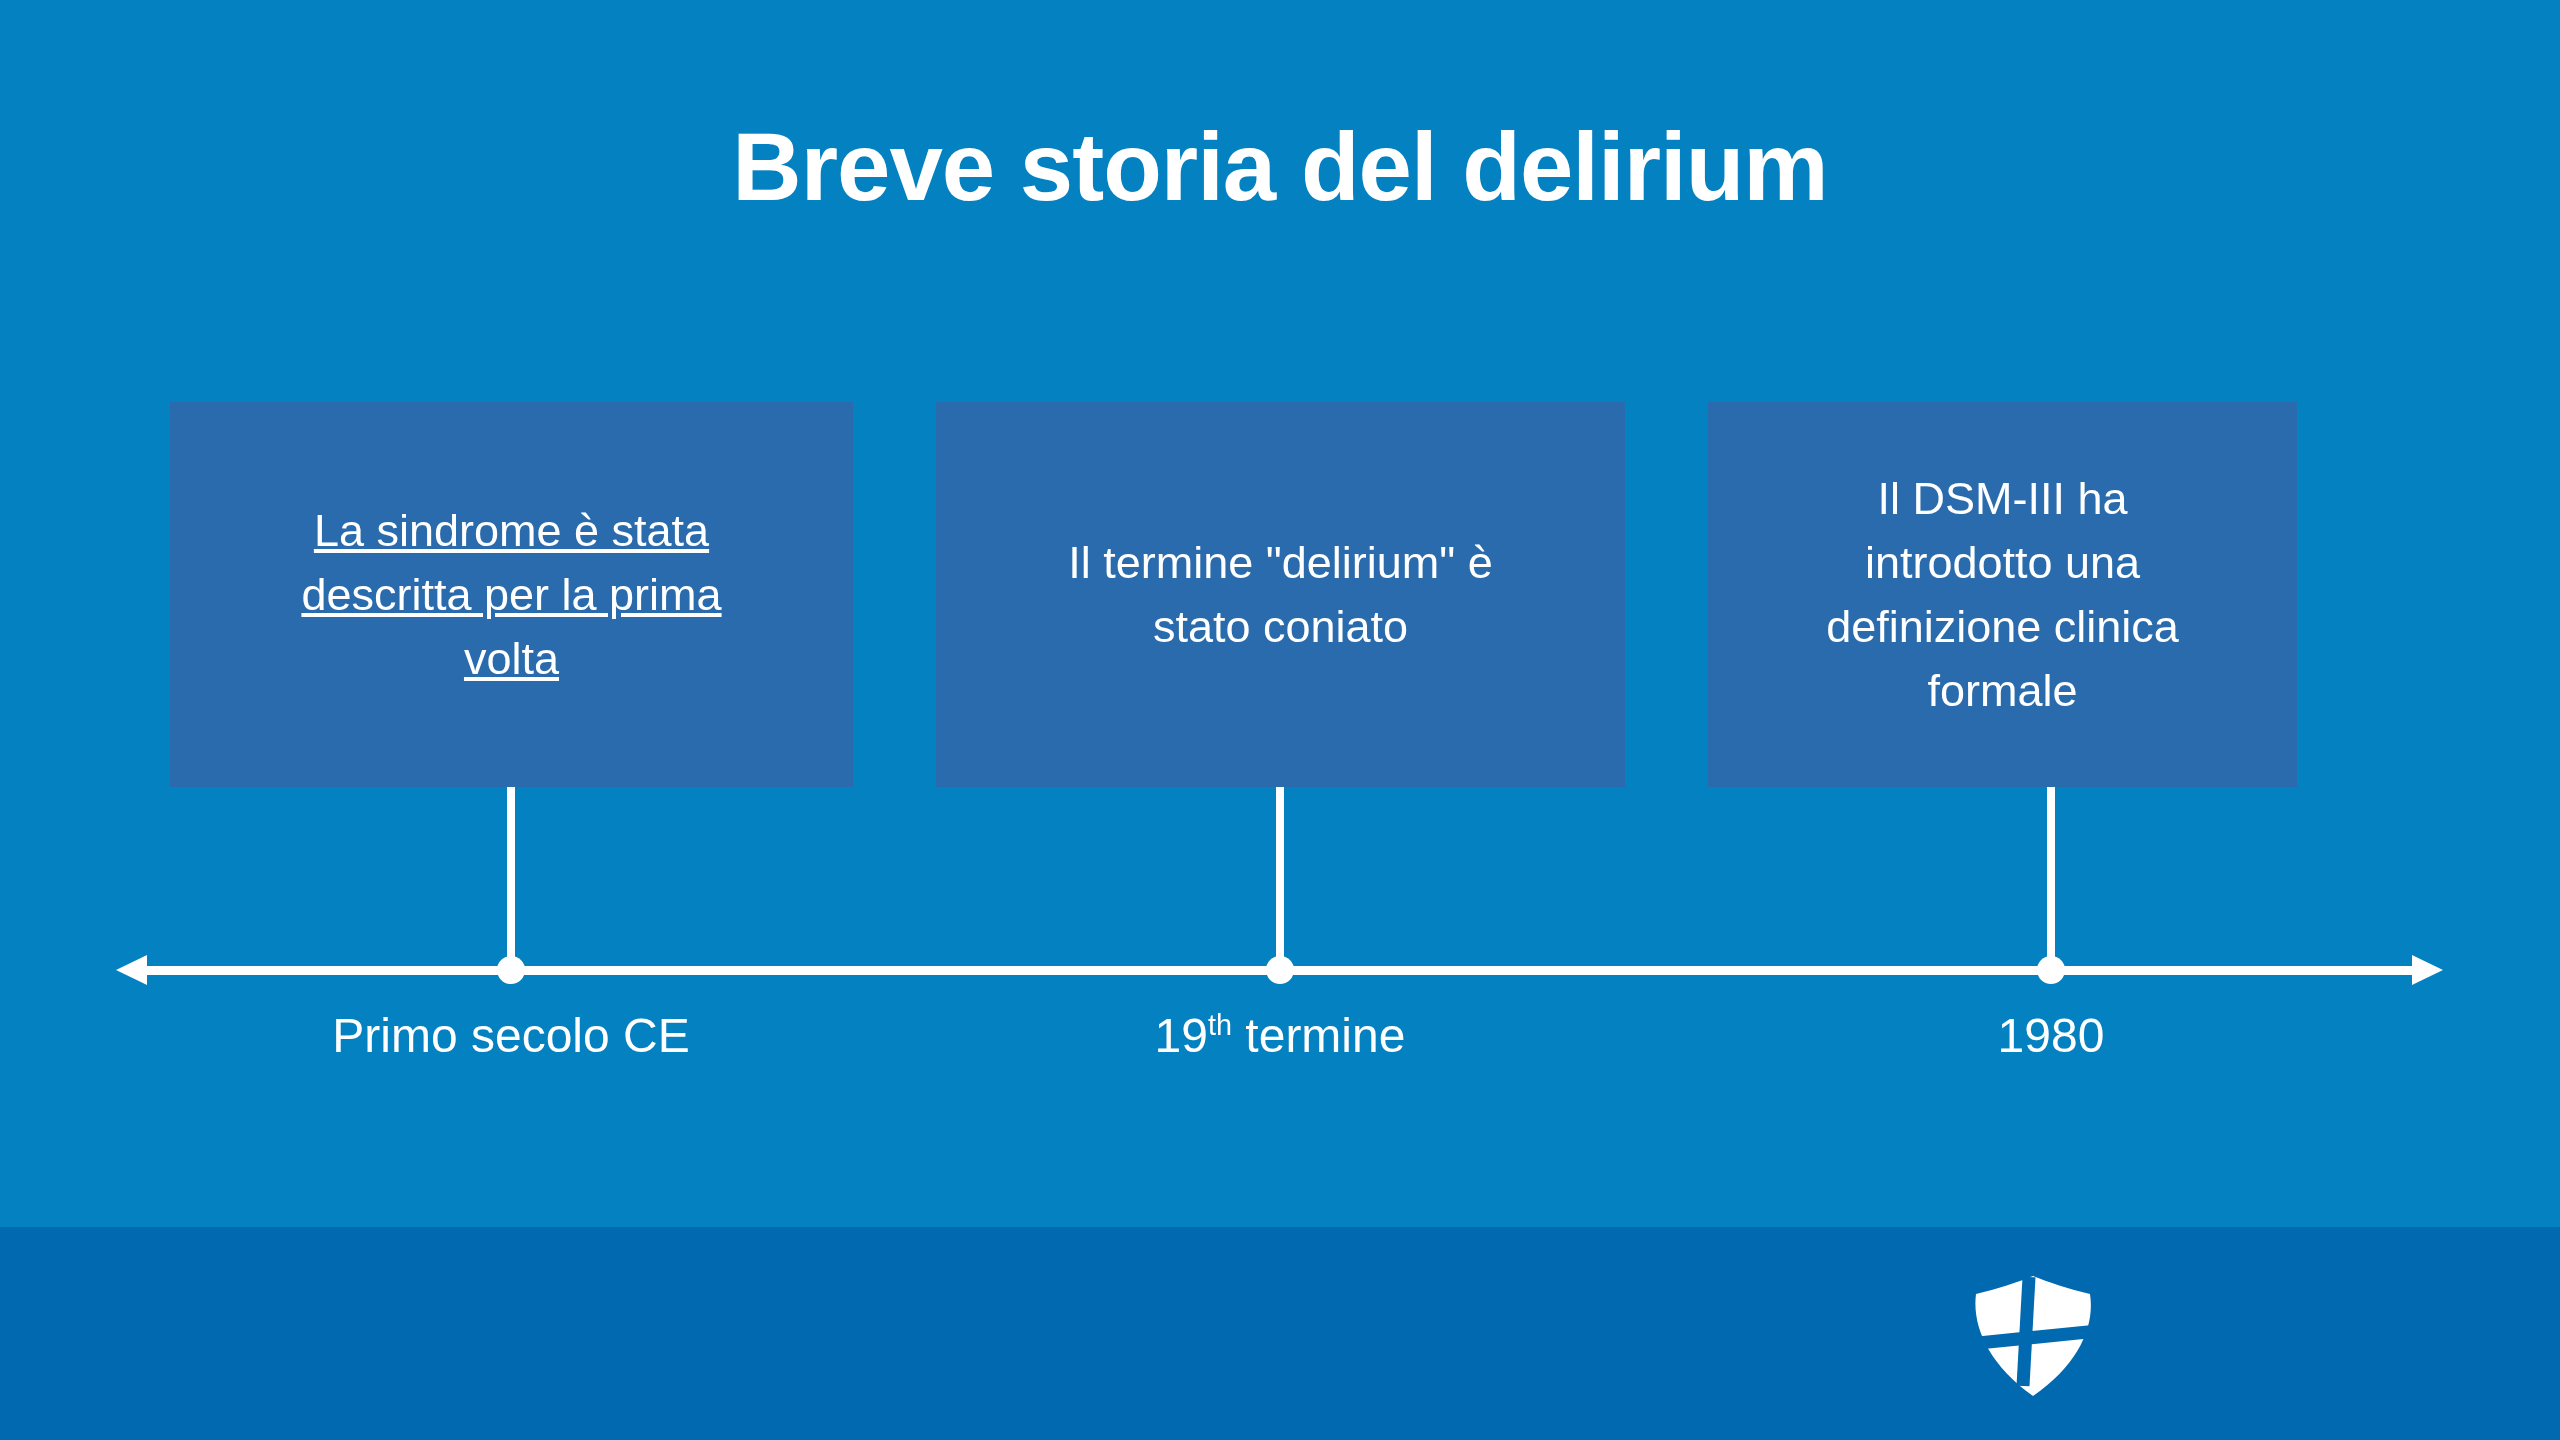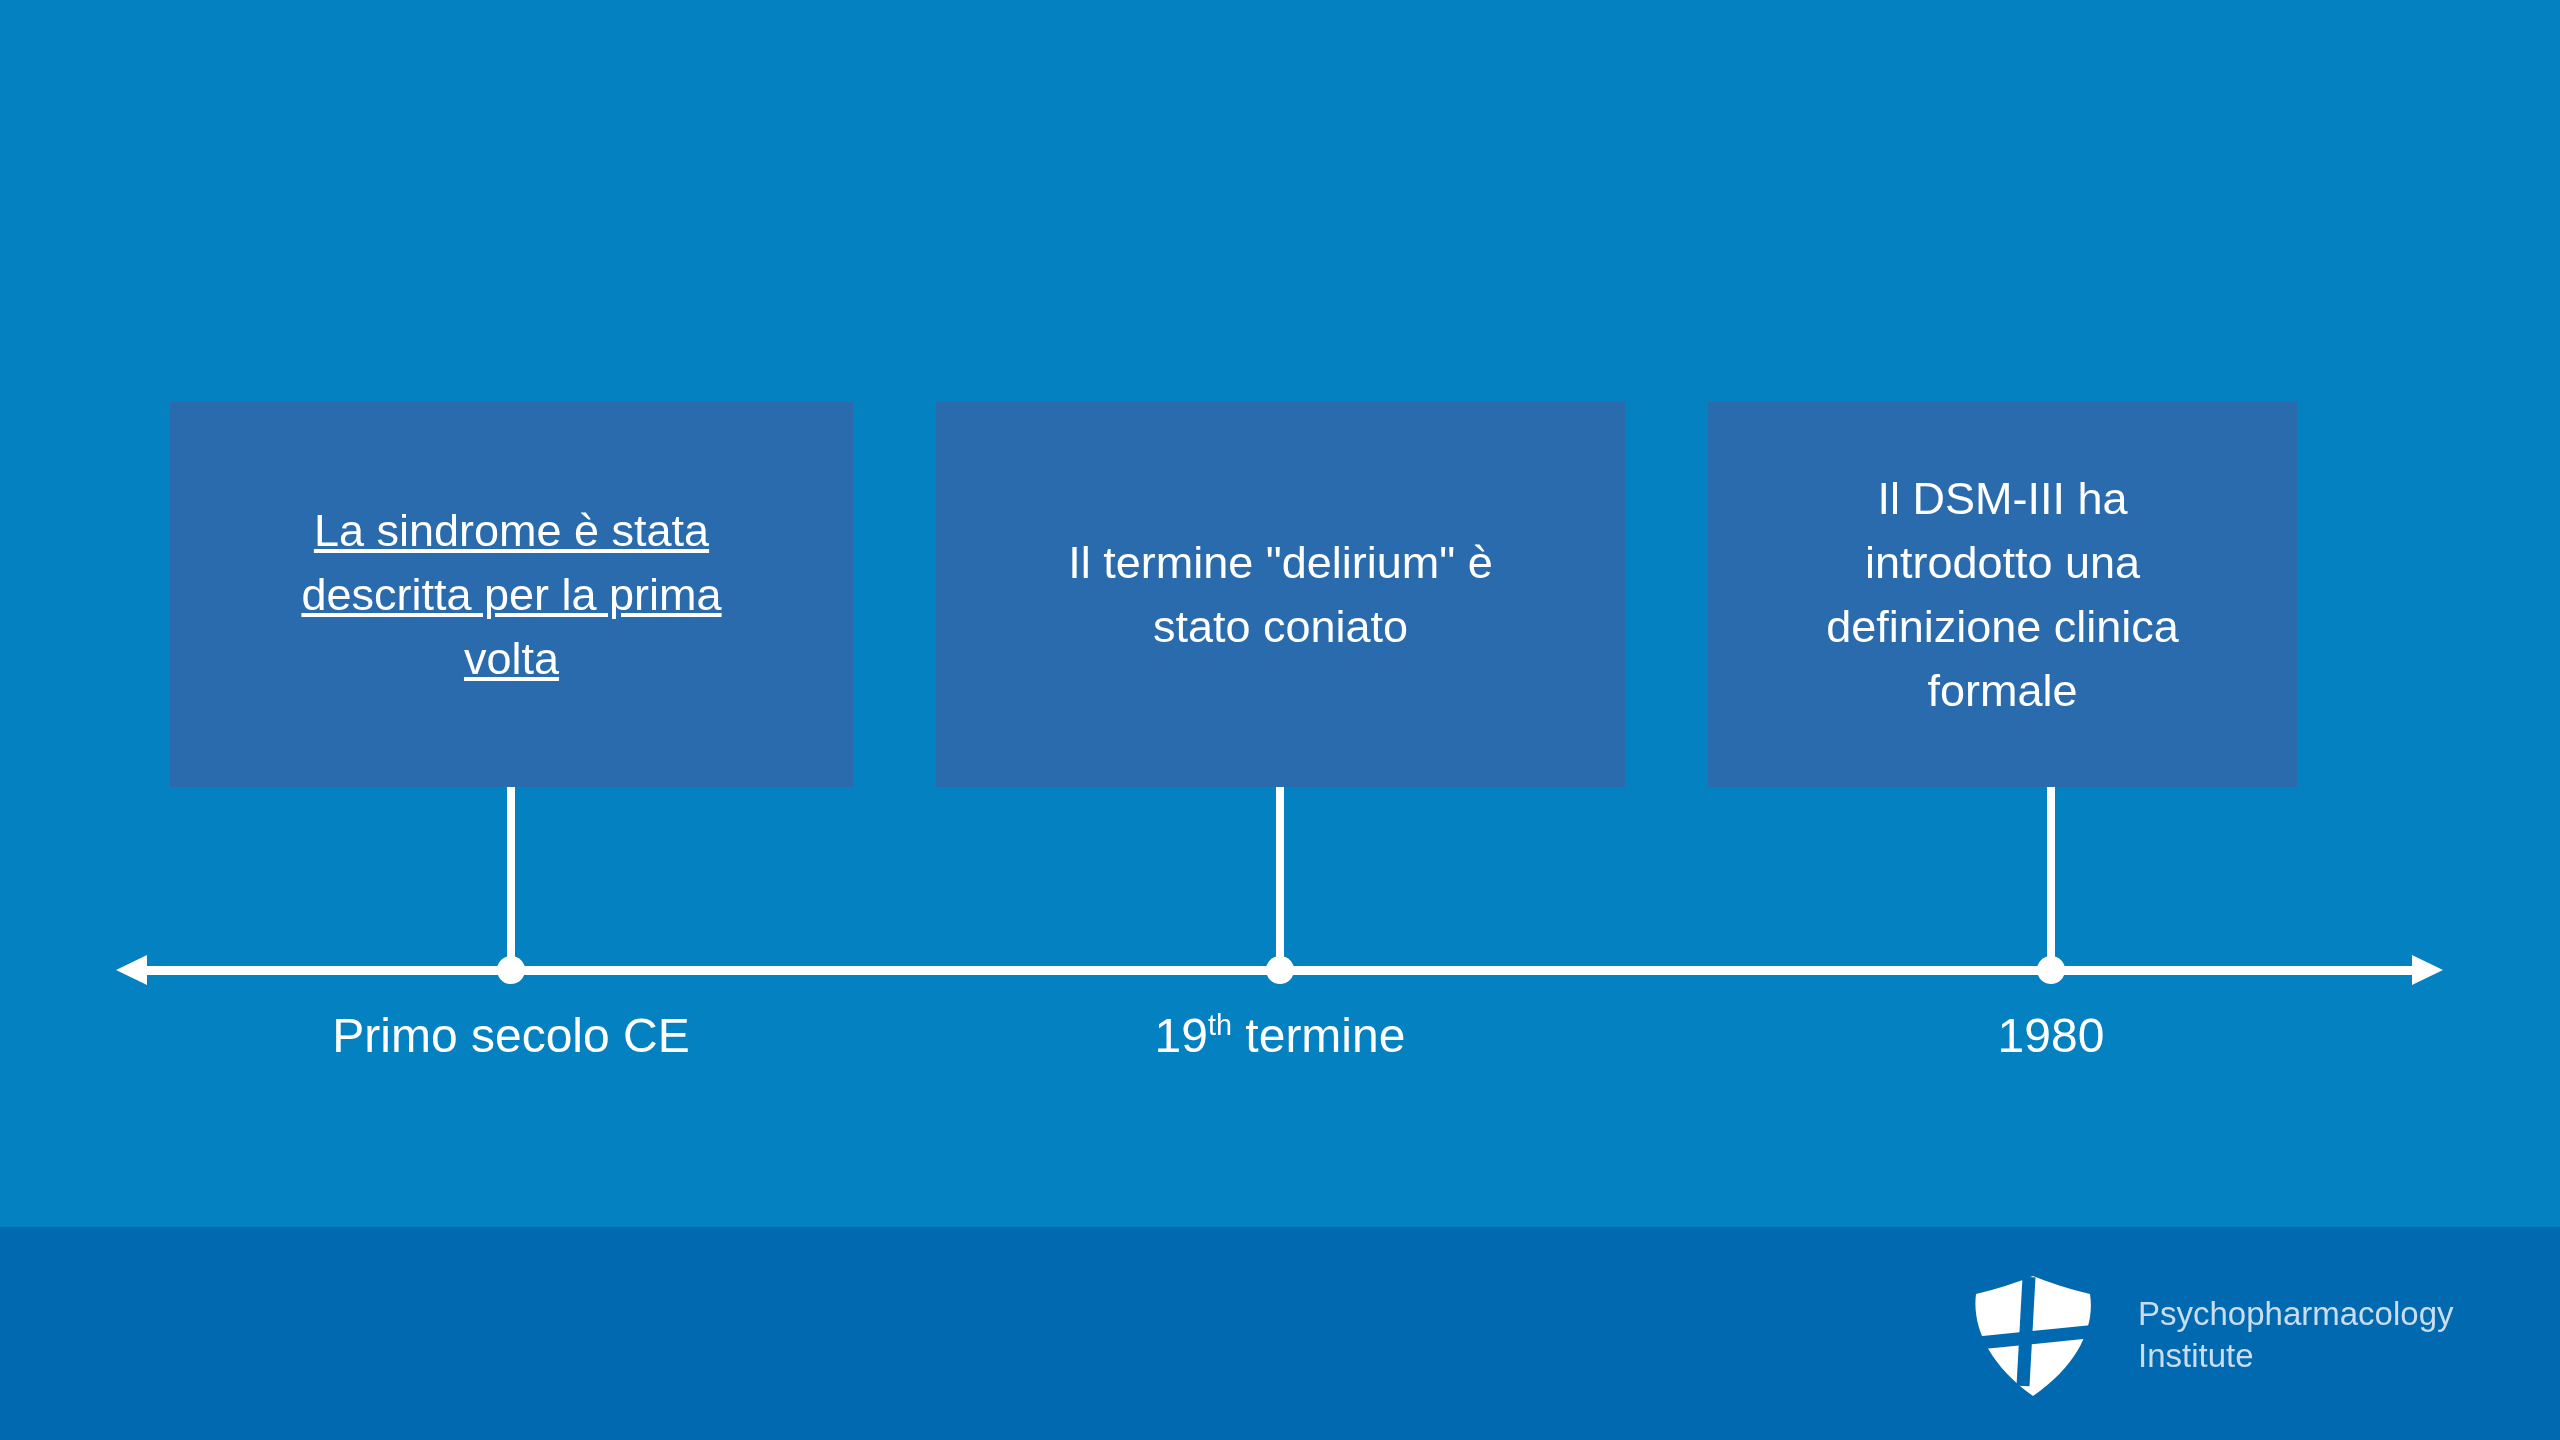--- a/index.html
+++ b/index.html
@@ -116,20 +116,21 @@
     line-height:42px;
     font-weight:300;
     color:var(--footer-text);
   }
 </style>
 </head>
 <body>
 
 <div class="slide">
 
+  <h1 class="title">Breve storia del delirium</h1>
 
   <section class="event-box box-0">
     <p class="event-text">La sindrome è stata descritta per la prima volta</p>
   </section>
   <section class="event-box box-1">
     <p class="event-text">Il termine "delirium" è stato coniato</p>
   </section>
   <section class="event-box box-2">
     <p class="event-text">Il DSM-III ha introdotto una definizione clinica formale</p>
   </section>
@@ -149,19 +150,15 @@
   <div class="timeline-label l-0"><span>Primo secolo CE</span><sup></sup><span></span></div>
   <div class="timeline-label l-1"><span>19</span><sup>th</sup><span> termine</span></div>
   <div class="timeline-label l-2"><span>1980</span><sup></sup><span></span></div>
 
   <footer class="footer">
     <svg class="logo" viewBox="0 0 130 126" aria-hidden="true">
       <path d="M65,4 C50,10 29,17 8,22 C4,54 20,92 65,124 C111,92 127,54 122,22 C101,17 80,10 65,4 Z" fill="#FFFFFF"></path>
       <line class="cross" x1="61" y1="5" x2="55" y2="114"></line>
       <line class="cross" x1="0" y1="72" x2="130" y2="59"></line>
     </svg>
-    <div class="org">
-      <div>Psychopharmacology</div>
-      <div>Institute</div>
-    </div>
   </footer>
 
 </div>
 
 </body></html>

